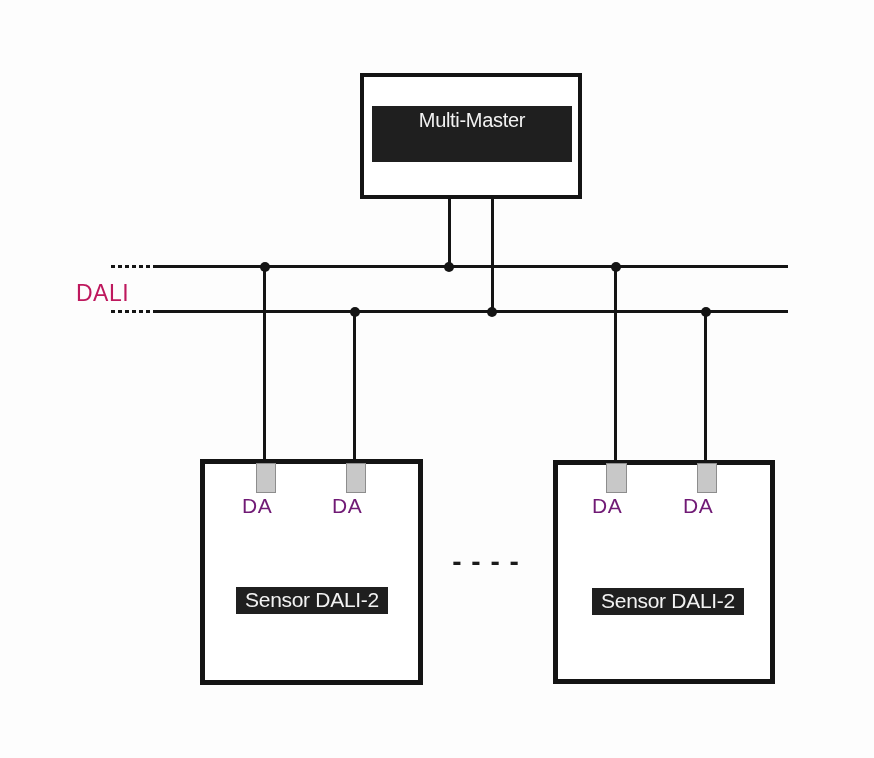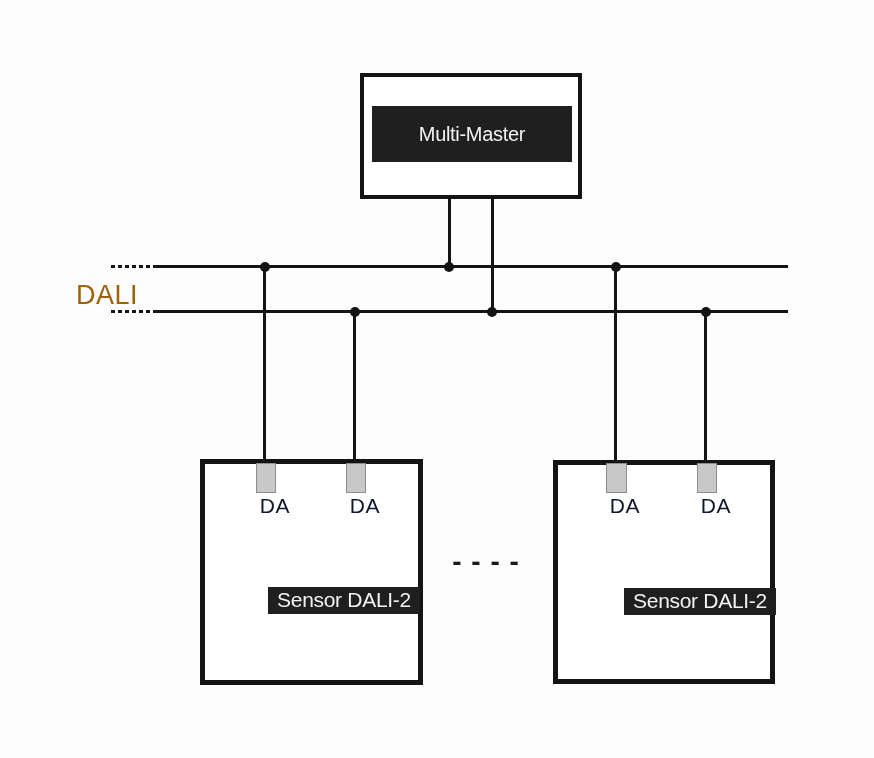--- a/index.html
+++ b/index.html
@@ -28,27 +28,26 @@
     color: #f2f2f2;
     text-align: center;
     letter-spacing: -0.3px;
     box-sizing: border-box;
   }
   .controller-label {
     left: 372px; top: 106px;
     width: 200px; height: 56px;
     font-size: 20px;
     line-height: 27px;
-    padding-top: 15px;
+    padding-top: 1px;
   }
   .sensor-label {
     width: 152px; height: 27px;
     font-size: 21px;
     line-height: 26px;
-    margin-left: 32px;
   }
   .wire-h, .wire-v {
     position: absolute;
     background: #141414;
   }
   .wire-h { height: 3px; }
   .wire-v { width: 3px; }
   .wire-dotted {
     position: absolute;
     height: 3px;
@@ -63,30 +62,30 @@
   .terminal {
     position: absolute;
     width: 20px; height: 30px;
     background: #c8c8c8;
     border: 1px solid #8d8d8d;
     box-sizing: border-box;
   }
   .da-label {
     position: absolute;
     width: 48px;
-    text-align: right;
+    text-align: left;
     font-size: 21px;
-    color: #0f172a;
+    color: #701a75;
     letter-spacing: 0.5px;
   }
   .bus-label {
     position: absolute;
     left: 76px; top: 280px;
-    font-size: 27px;
-    color: #a16207;
+    font-size: 23px;
+    color: #be185d;
     letter-spacing: 0.5px;
   }
   .separator {
     position: absolute;
     left: 436px; top: 546px;
     width: 100px;
     text-align: center;
     font-size: 28px;
     font-weight: 700;
     color: #1a1a1a;

